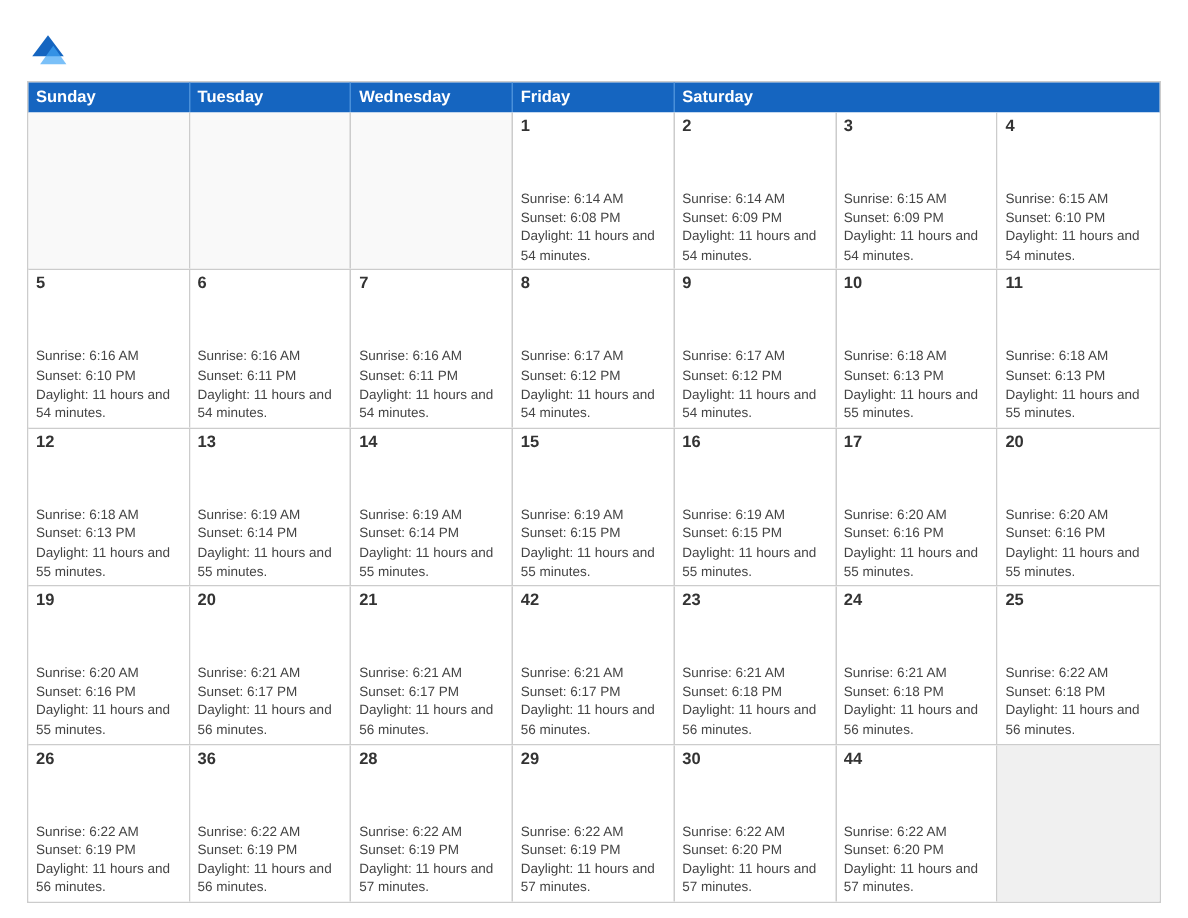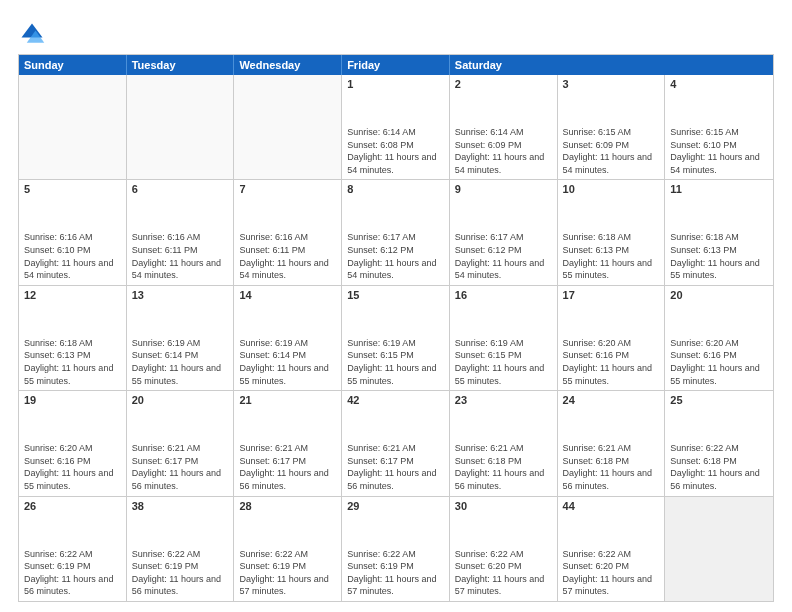--- a/index.html
+++ b/index.html
@@ -321,21 +321,21 @@
           </div>
         </div>
         <div class="cal-row">
           <div class="cal-cell">
             <span class="day-num">26</span>
             <div class="day-info" style="white-space: pre-line;">Sunrise: 6:22 AM
 Sunset: 6:19 PM
 Daylight: 11 hours and 56 minutes.</div>
           </div>
           <div class="cal-cell">
-            <span class="day-num">38</span>
+            <span class="day-num">36</span>
             <div class="day-info" style="white-space: pre-line;">Sunrise: 6:22 AM
 Sunset: 6:19 PM
 Daylight: 11 hours and 56 minutes.</div>
           </div>
           <div class="cal-cell">
             <span class="day-num">28</span>
             <div class="day-info" style="white-space: pre-line;">Sunrise: 6:22 AM
 Sunset: 6:19 PM
 Daylight: 11 hours and 57 minutes.</div>
           </div>

